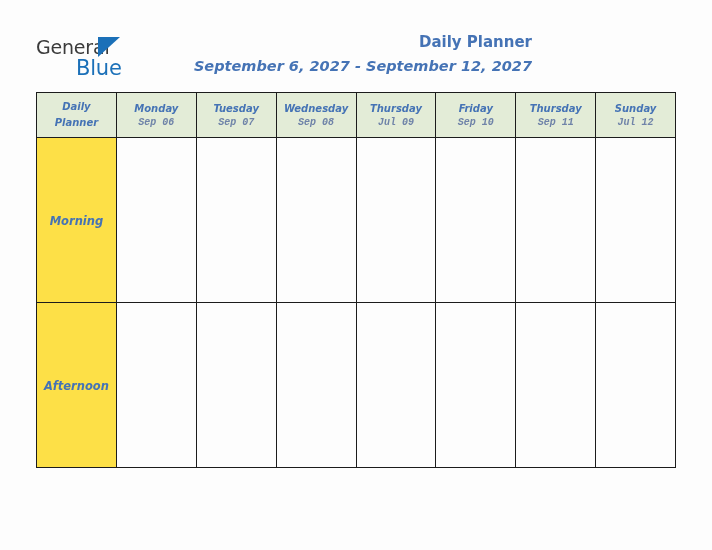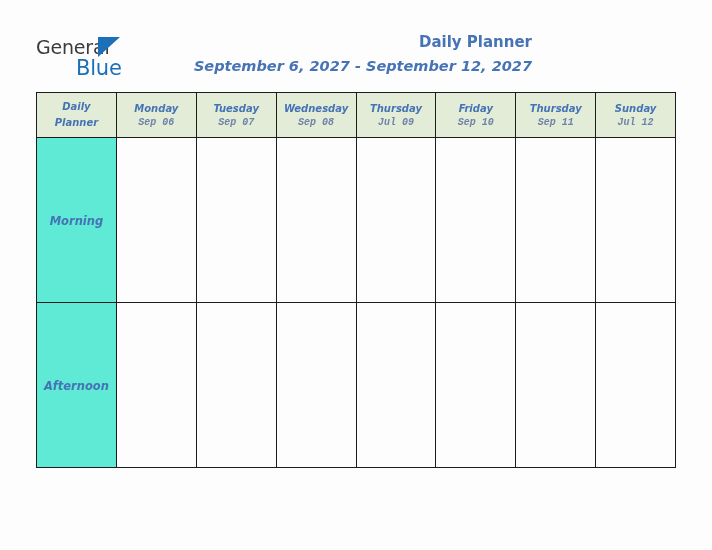--- a/index.html
+++ b/index.html
@@ -129,21 +129,21 @@
     font-size: 10px;
     color: #6f83a8;
     line-height: 14px;
     display: block;
   }
   .corner-head .head-name {
     line-height: 16px;
   }
 
   td.period-label {
-    background: #5eead4;
+    background: #fde047;
     text-align: center;
     vertical-align: middle;
     width: 80px;
   }
   .period-text {
     font-family: "DejaVu Sans", sans-serif;
     font-style: italic;
     font-weight: bold;
     font-size: 11.5px;
     color: #4573b5;

